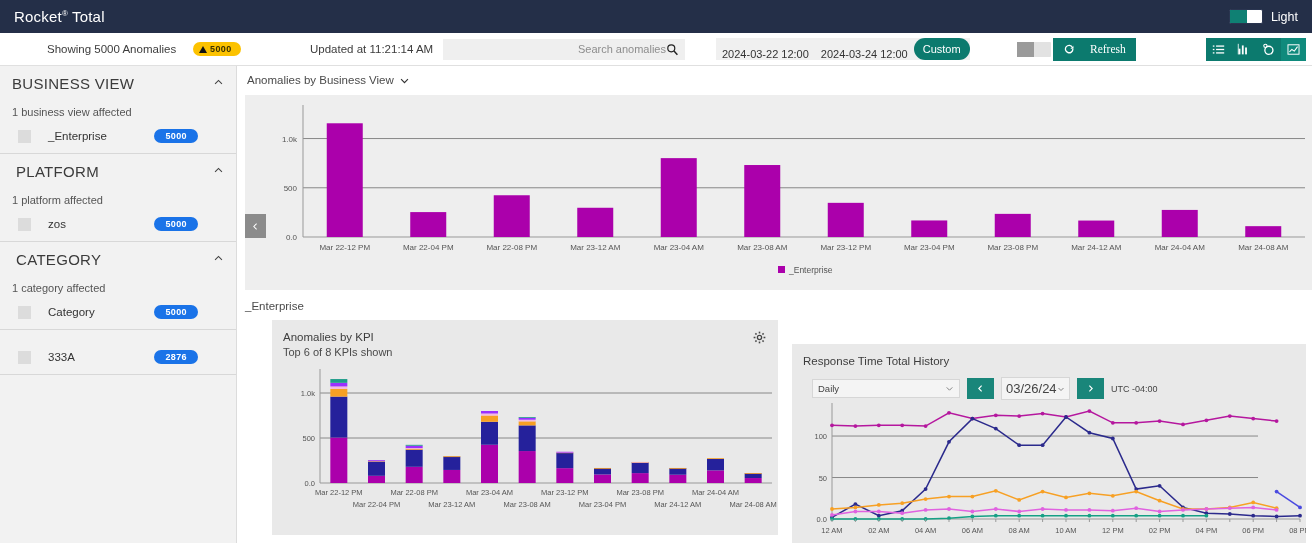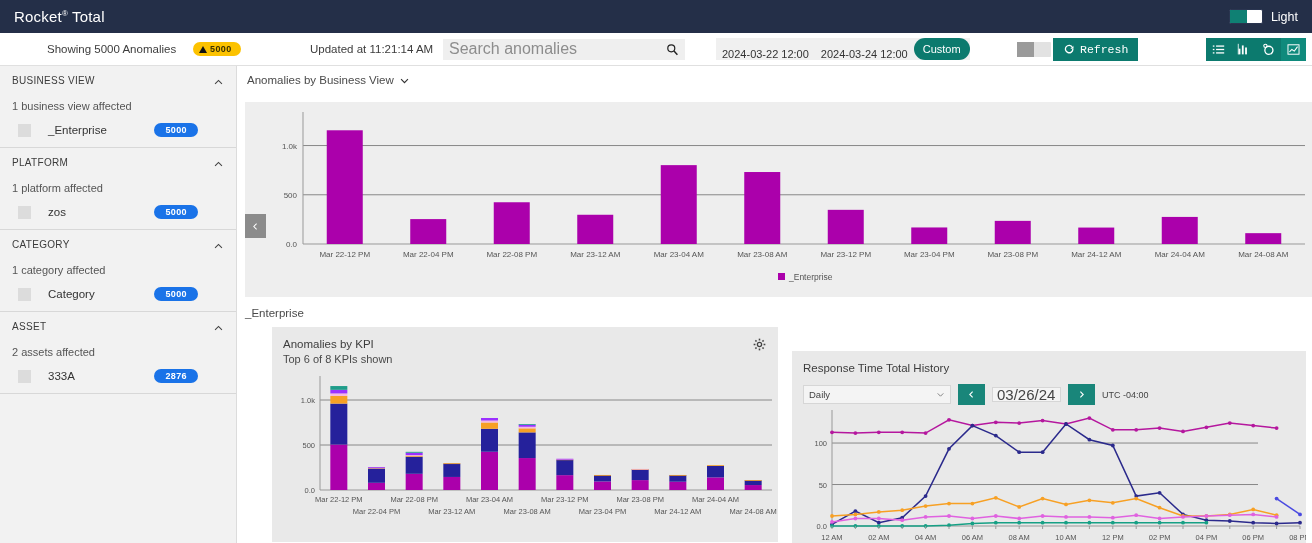--- a/index.html
+++ b/index.html
@@ -57,21 +57,21 @@
   .updated {
     position: absolute; left: 310px; font-size: 11.5px; color: #3c3c3c;
   }
   .search-box {
     position: absolute; left: 443px; width: 242px; height: 21px;
     background: #efefef; display: flex; align-items: center;
     padding: 0 6px;
   }
   .search-box input {
     border: 0; outline: 0; background: transparent; flex: 1;
-    font-size: 16px; color: #555; font-family: "Liberation Sans", sans-serif;
+    font-size: 11px; color: #555; font-family: "Liberation Sans", sans-serif; text-align: right;
   }
   .search-box input::placeholder { color: #8d8d8d; }
   .search-ico { width: 13px; height: 13px; }
   .daterange {
     position: absolute; left: 716px; height: 22px; display: flex;
     align-items: stretch; background: #f0f0f0;
   }
   .daterange .dt {
     font-size: 11px; color: #333; display: flex; align-items: center;
     padding: 16px 6px;
@@ -84,22 +84,22 @@
     position: absolute; left: 1017px; width: 34px; height: 15px;
     background: #e2e2e2; border-radius: 1px;
   }
   .mini-toggle::before {
     content: ""; position: absolute; left: 0; top: 0;
     width: 17px; height: 15px; background: #9a9a9a;
   }
   .refresh-btn {
     position: absolute; left: 1053px; height: 23px; background: #0c7a6e;
     color: #fff; font-size: 11.5px; display: flex; align-items: center;
-    gap: 5px; padding: 0 10px; border: 0; cursor: pointer;
-    font-family: Liberation Mono, monospace;
+    gap: 15px; padding: 0 10px; border: 0; cursor: pointer;
+    font-family: Liberation Serif, serif;
   }
   .view-group {
     position: absolute; right: 6px; height: 23px; background: #0c7a6e;
     display: flex; align-items: stretch;
   }
   .view-btn {
     width: 25px; display: flex; align-items: center; justify-content: center;
     color: #fff; cursor: pointer;
   }
   .view-btn.active { background: #0f8a7c; }
@@ -109,21 +109,21 @@
 
   
   .sidebar {
     width: 237px; background: #f2f2f2; border-right: 1px solid #dcdcdc;
     flex: 0 0 237px; overflow: hidden; position: relative;
   }
   .facet { border-bottom: 1px solid #d8d8d8; padding: 9px 12px 8px 12px; }
   .facet-head {
     display: flex; align-items: flex-start; justify-content: space-between;
   }
-  .facet-title { font-size: 10px; color: #3b3b3b; letter-spacing: .3px; }
+  .facet-title { font-size: 15px; color: #3b3b3b; letter-spacing: .3px; text-align: center; }
   .facet-sub { font-size: 11px; color: #555; margin-top: 14px; }
   .chev {
     width: 11px; height: 11px; flex: 0 0 11px; margin-top: 2px;
     cursor: pointer;
   }
   .facet-row {
     display: flex; align-items: center; margin-top: 9px; height: 18px;
   }
   .cbox {
     width: 13px; height: 13px; background: #dcdcdc; flex: 0 0 13px;
@@ -132,56 +132,56 @@
   .facet-label { font-size: 11.5px; color: #333; margin-left: 17px; flex: 1; }
   .count-pill {
     background: #1a73e8; color: #fff; font-size: 9px; font-weight: bold;
     border-radius: 9px; padding: 2px 11px; letter-spacing: .4px;
     margin-right: 26px;
   }
 
   
   .main { flex: 1; background: #ffffff; position: relative; overflow: hidden; }
   .panel-caption {
-    font-size: 11.5px; color: #4a4a4a; padding: 8px 0 16px 10px;
+    font-size: 11.5px; color: #4a4a4a; padding: 8px 0 9px 10px;
     display: flex; align-items: center; gap: 5px;
   }
   .chart-card { background: #eeeeee; margin: 0 0 0 8px; position: relative; }
   .top-chart { height: 195px; }
 
   .ent-label {
     font-size: 11.5px; color: #4a4a4a; padding: 10px 0 8px 8px;
   }
 
   .lower { display: flex; gap: 14px; padding-left: 35px; }
   .subpanel { background: #e9e9e9; position: relative; }
   .sub-title { font-size: 11.5px; color: #3d3d3d; padding: 11px 0 0 11px; }
   .sub-sub { font-size: 11px; color: #4a4a4a; padding: 3px 0 0 11px; }
   .gear {
     position: absolute; right: 12px; top: 11px; width: 13px; height: 13px;
     cursor: pointer;
   }
 
   .rt-controls {
-    display: flex; align-items: center; gap: 7px; padding: 10px 0 0 11px;
+    display: flex; align-items: center; gap: 7px; padding: 10px 0 0 20px;
   }
   .select-box {
     width: 148px; height: 19px; background: #f4f4f4; border: 1px solid #d6d6d6;
     display: flex; align-items: center; justify-content: space-between;
     padding: 0 5px; font-size: 9.5px; color: #444; cursor: pointer;
   }
   .navbtn {
     width: 27px; height: 21px; background: #19867a; color: #fff;
     display: flex; align-items: center; justify-content: center;
     font-size: 13px; cursor: pointer;
   }
   .date-box {
-    width: 69px; height: 15px; background: #f4f4f4; border: 1px solid #d6d6d6;
+    width: 69px; height: 23px; background: #f4f4f4; border: 1px solid #d6d6d6;
     display: flex; align-items: center; justify-content: space-between;
-    padding: 0 4px; font-size: 15px; color: #444; cursor: pointer;
+    padding: 0 4px; font-size: 13px; color: #444; cursor: pointer;
   }
   .tz { font-size: 9px; color: #444; }
 
   .collapse-handle {
     position: absolute; left: 8px; top: 148px; width: 21px; height: 24px;
     background: #8b8b8b; color: #fff; display: flex;
     align-items: center; justify-content: center; font-size: 12px;
     cursor: pointer;
   }
 </style>
@@ -319,29 +319,20 @@
         </svg>
       </div>
       <div class="facet-row">
         <span class="cbox"></span>
         <span class="facet-label">Category</span>
         <span class="count-pill">5000</span>
       </div>
     </div>
 
     <div class="facet">
-      <div class="facet-head">
-        <div>
-          <div class="facet-title">ASSET</div>
-          <div class="facet-sub">2 assets affected</div>
-        </div>
-        <svg class="chev" viewBox="0 0 16 16">
-          <polyline points="3,10 8,5 13,10" fill="none" stroke="#444" stroke-width="1.6"></polyline>
-        </svg>
-      </div>
       <div class="facet-row">
         <span class="cbox"></span>
         <span class="facet-label">333A</span>
         <span class="count-pill">2876</span>
       </div>
     </div>
   </div>
 
   <div class="main">
 

